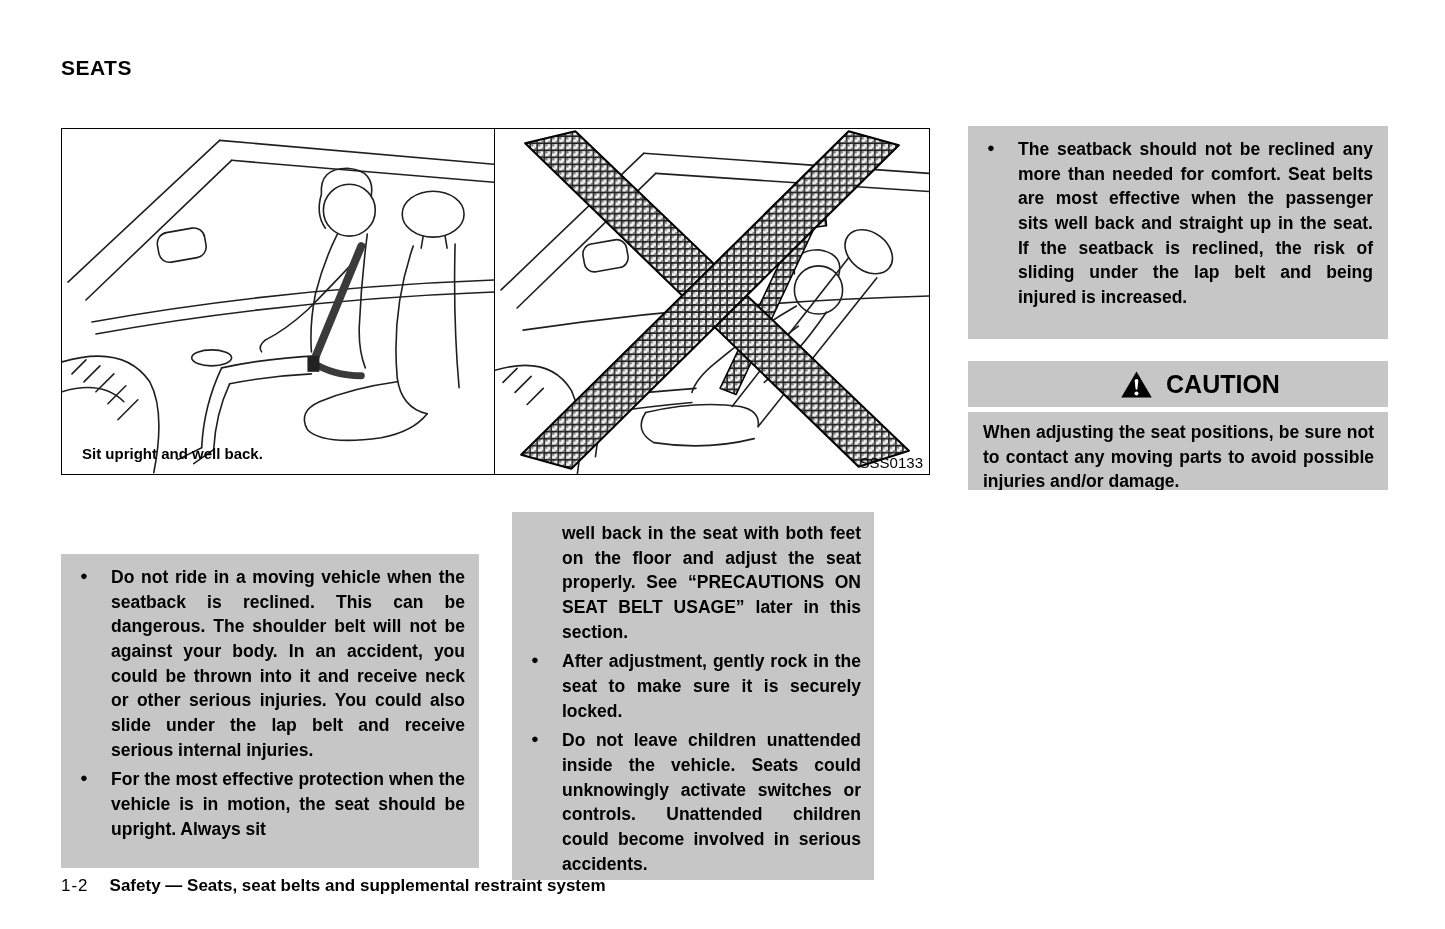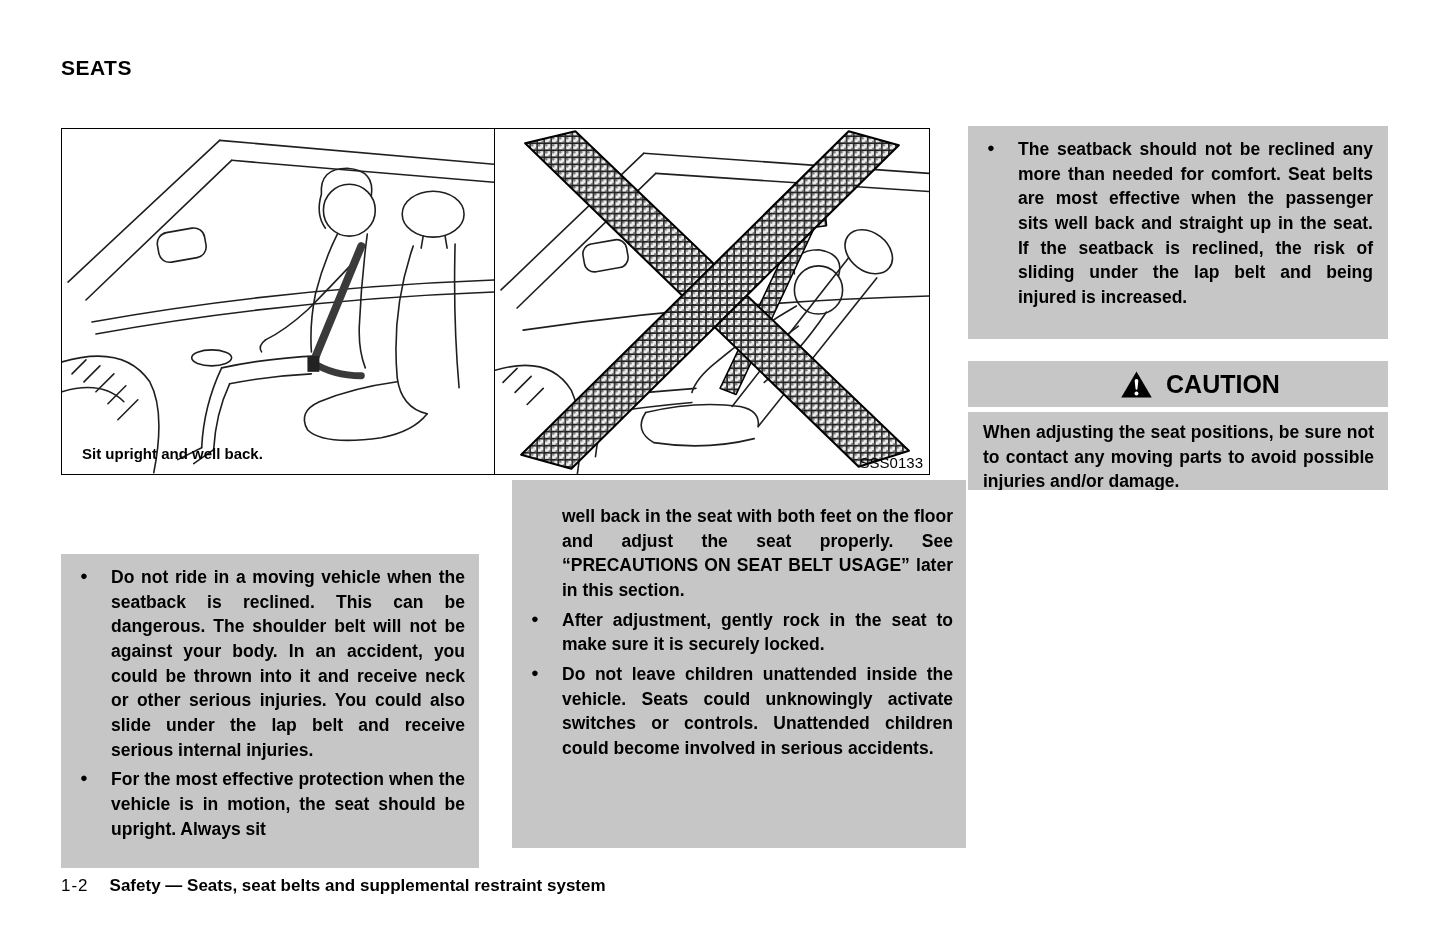--- a/index.html
+++ b/index.html
@@ -27,21 +27,21 @@
   .box-header svg.tri-svg { width:33px; height:29px; display:block; }
   .box-body {
     position:absolute; background:#c6c6c6; font-size:17.5px; font-weight:700; line-height:1.41;
     text-align:justify; overflow:hidden; color:#000;
   }
   .note-box      { left:968px; top:126px; width:420px; height:213px; padding:11px 15px 0 16px; }
   .caution-header{ left:968px; top:361px; width:420px; height:46px; }
   .caution-body  { left:968px; top:412px; width:420px; height:78px;  padding:8px 14px 0 15px; }
   .warning-header{ left:61px;  top:503px; width:418px; height:45px; }
   .warning-body  { left:61px;  top:554px; width:418px; height:314px; padding:11px 14px 0 16px; }
-  .middle-box    { left:512px; top:480px; width:454px; height:368px; padding:24px 13px 0 16px; }
+  .middle-box    { left:512px; top:512px; width:362px; height:368px; padding:9px 13px 0 16px; }
 
   .bullet-item { position:relative; padding-left:34px; }
   .bullet-item + .bullet-item { margin-top:5px; }
   .dot { position:absolute; left:3px; top:2px; font-size:13px; }
   .cont { padding-left:34px; margin-bottom:5px; }
 
   
   .footer { position:absolute; left:61px; top:876px; display:flex; align-items:flex-start; gap:21px; font-size:17px; }
   .pagenum { font-weight:400; letter-spacing:1px; }
   .foottext { font-weight:700; }

